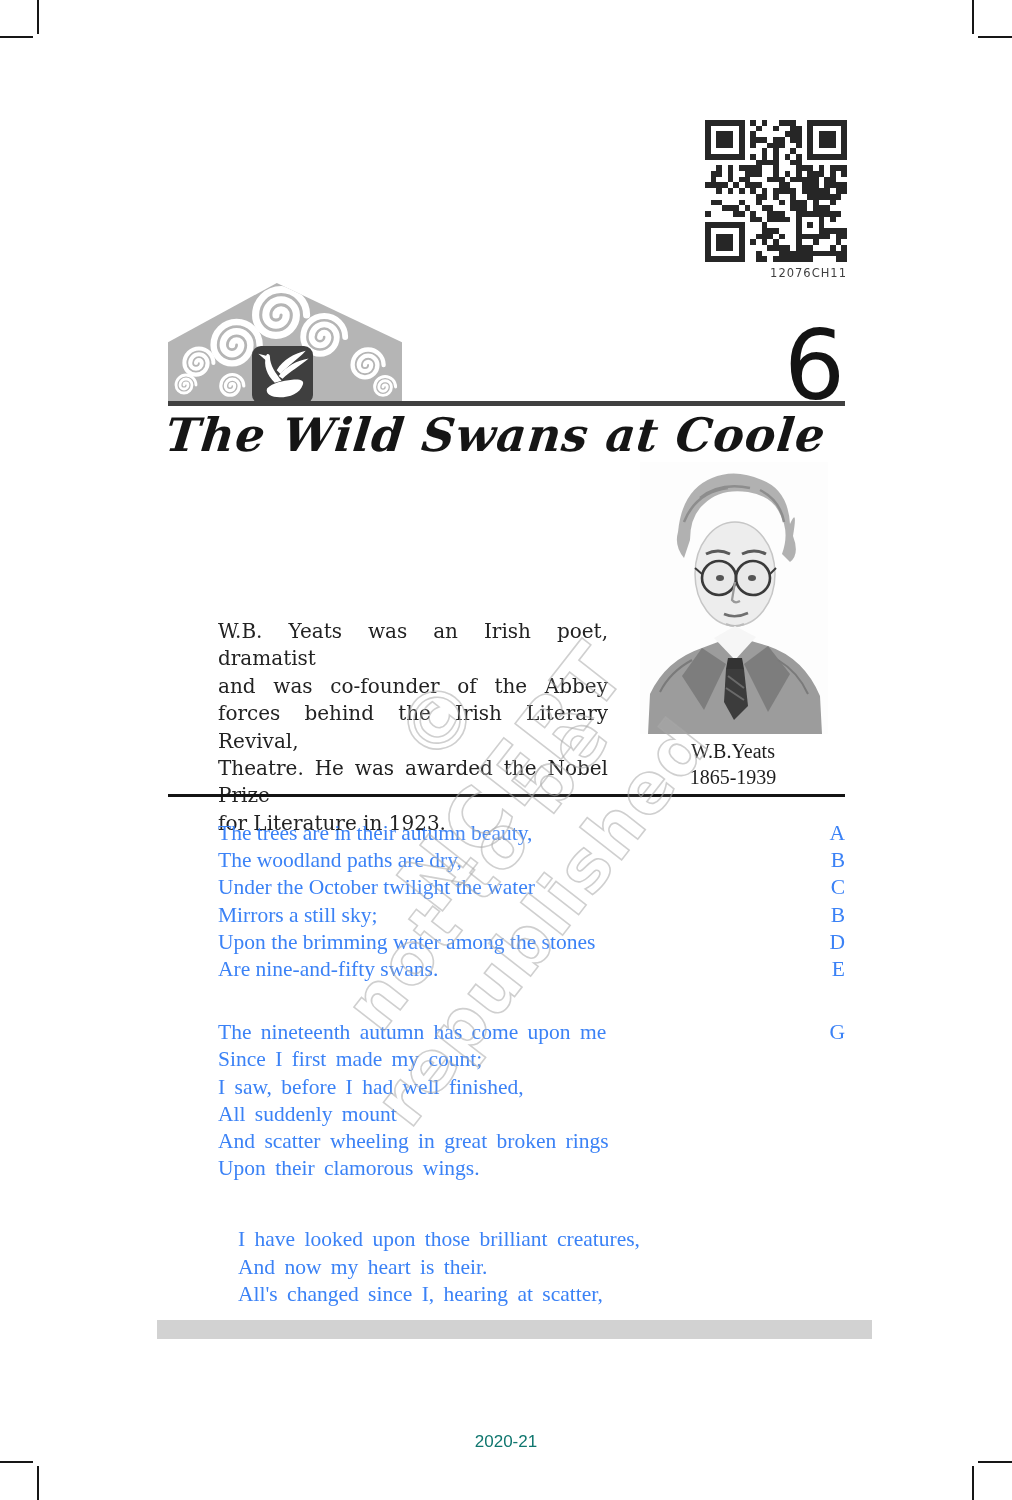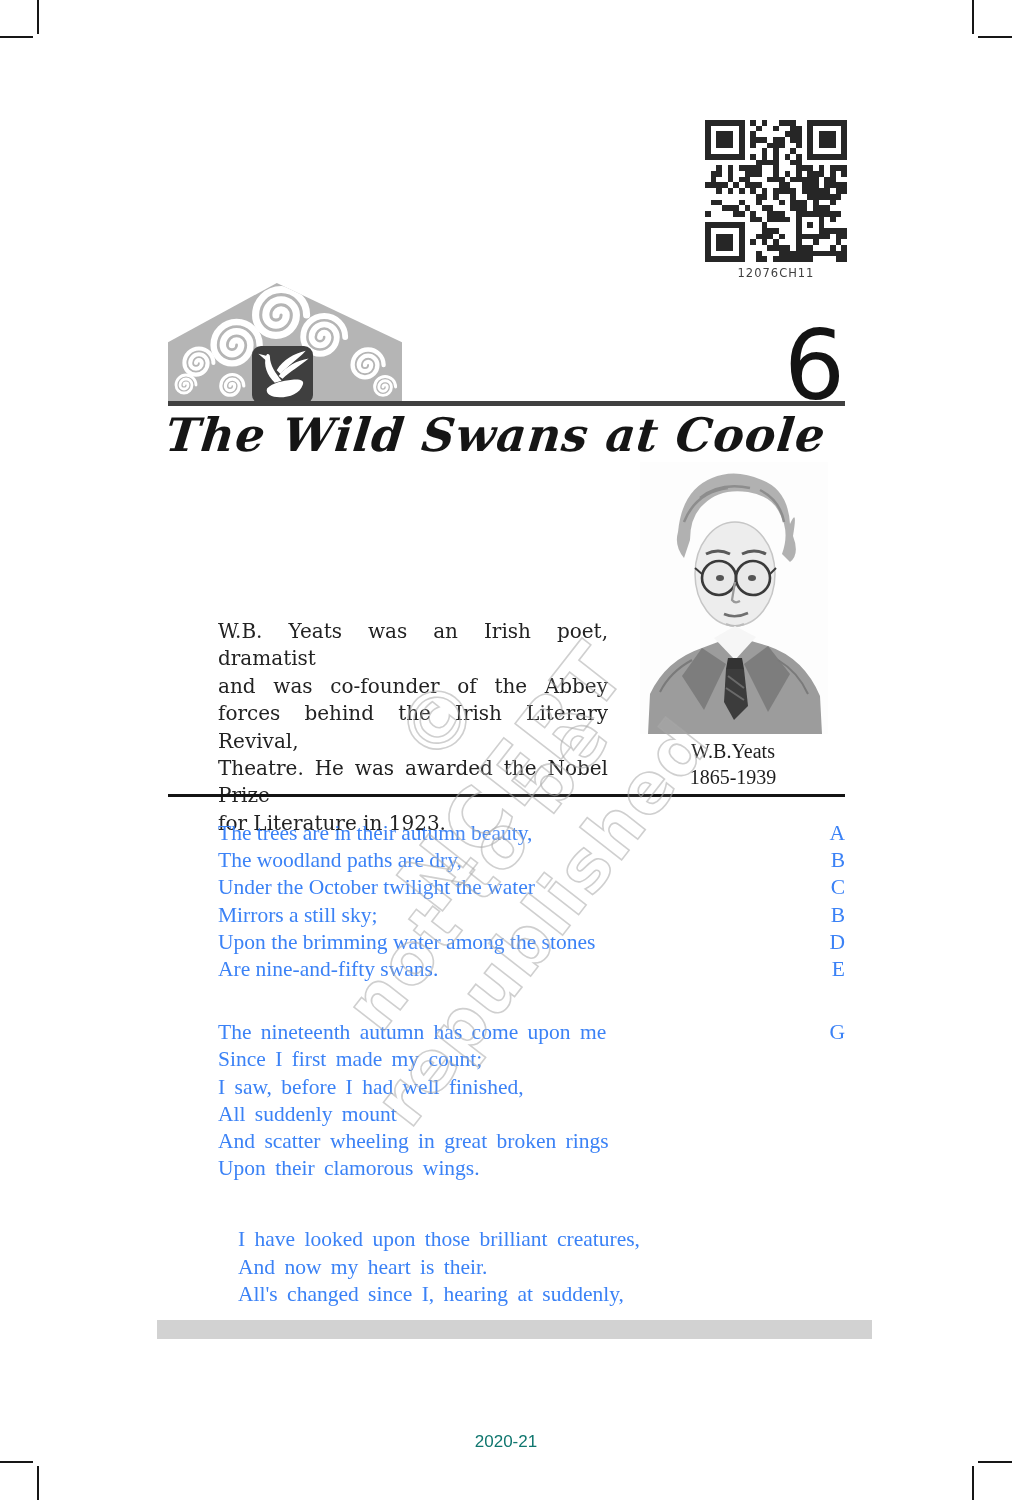--- a/index.html
+++ b/index.html
@@ -6,21 +6,21 @@
   #page{position:relative;width:1012px;height:1500px;background:#ffffff;overflow:hidden;
         font-family:"Liberation Serif",serif;color:#1c1c1c;}
 
   
   .crop{position:absolute;background:#161616;}
 
   
   #qr-wrap{position:absolute;left:705px;top:120px;width:142px;text-align:center;}
   #qr-svg{width:142px;height:142px;display:block;}
   #qr-label{margin-top:4px;font-family:"DejaVu Sans",sans-serif;font-size:11.5px;
-            letter-spacing:1px;color:#3f3f3f;}
+            letter-spacing:1px;color:#3f3f3f;text-align:right;}
 
   
   #house{position:absolute;left:168px;top:283px;width:234px;height:121px;
          background:#b5b5b5;
          clip-path:polygon(0 49%,46.5% 0,100% 49%,100% 100%,0 100%);}
   #house svg{position:absolute;left:0;top:0;}
   #swan-box{position:absolute;left:84px;top:63px;width:61px;height:58px;
             background:#3f3f3f;border-radius:9px;}
   #swan-box svg{display:block;width:61px;height:58px;}
 
@@ -509,21 +509,21 @@
       <div class="pline"><span>The nineteenth autumn has come upon me</span><span class="rhyme">G</span></div>
       <div class="pline"><span>Since I first made my count;</span></div>
       <div class="pline"><span>I saw, before I had well finished,</span></div>
       <div class="pline"><span>All suddenly mount</span></div>
       <div class="pline"><span>And scatter wheeling in great broken rings</span></div>
       <div class="pline"><span>Upon their clamorous wings.</span></div>
     </div>
     <div class="stanza s3">
       <div class="pline"><span>I have looked upon those brilliant creatures,</span></div>
       <div class="pline"><span>And now my heart is their.</span></div>
-      <div class="pline"><span>All's changed since I, hearing at suddenly,</span></div>
+      <div class="pline"><span>All's changed since I, hearing at scatter,</span></div>
     </div>
   </div>
 
   <div class="watermark" id="wm1">© NCERT</div>
   <div class="watermark" id="wm2">not to be republished</div>
 
   <div id="bottom-bar"></div>
   <div id="footer-year">2020-21</div>
 
 </div>

